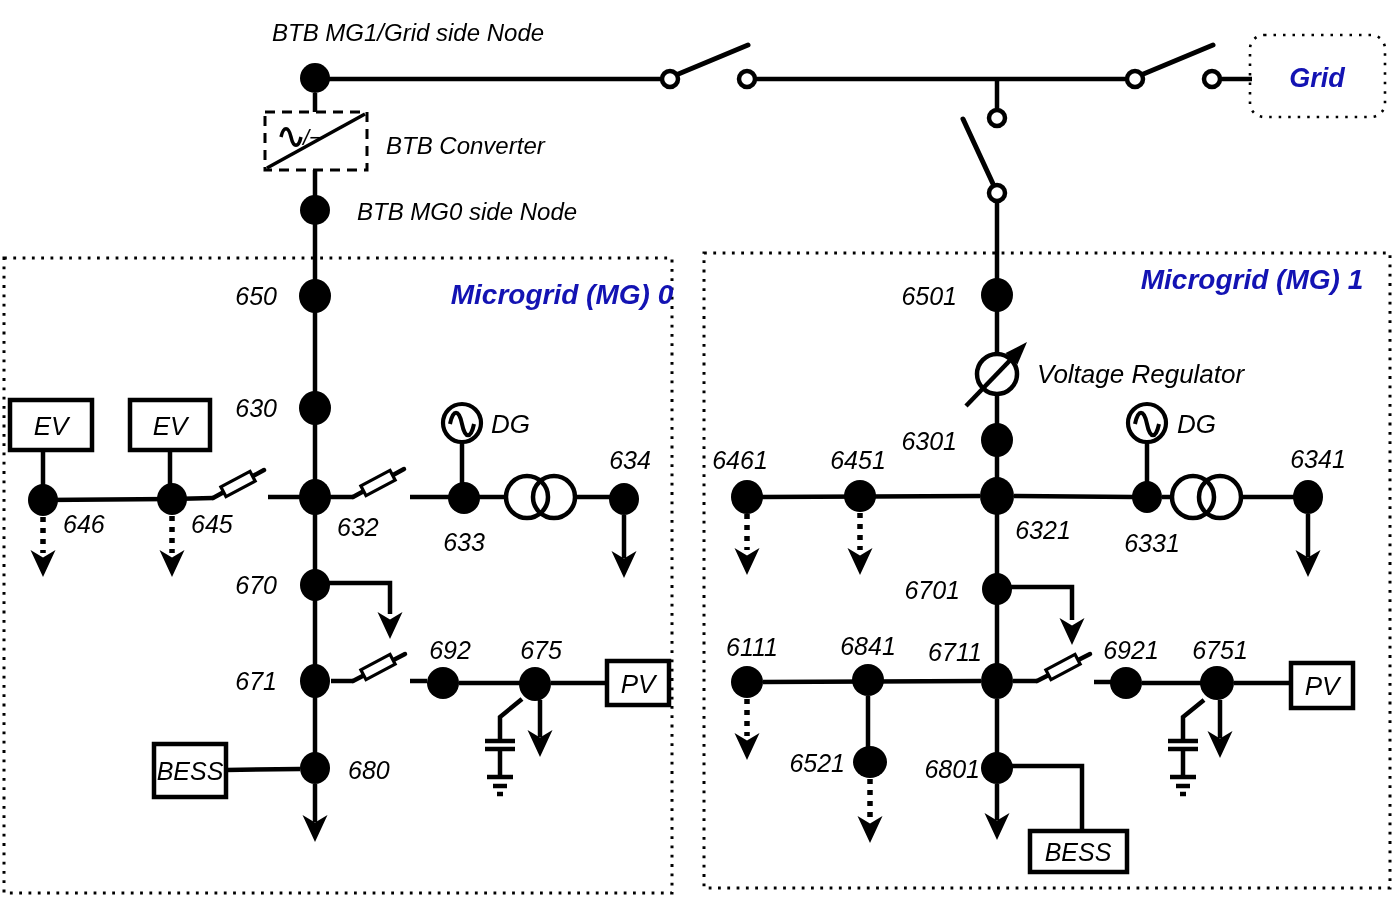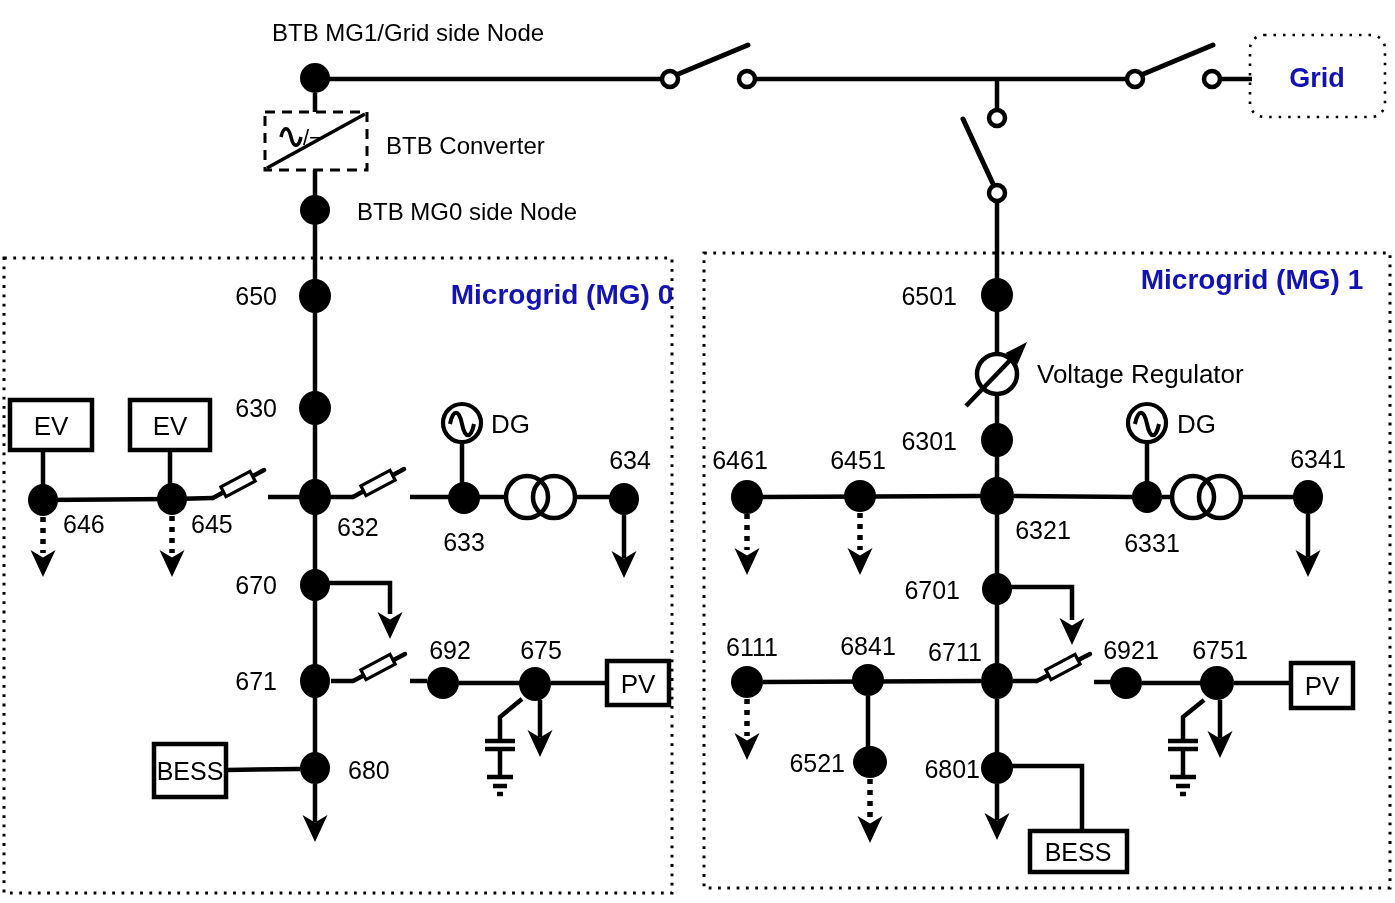--- a/index.html
+++ b/index.html
@@ -1,17 +1,17 @@
 <!DOCTYPE html>
 <html><head>
 <meta charset="utf-8">
 <style>
   html,body{margin:0;padding:0;background:#ffffff;}
   body{font-family:"Liberation Sans","DejaVu Sans",sans-serif;}
-  #stage{width:1395px;height:903px;position:relative;background:#ffffff;overflow:hidden;}
+  #stage{width:1395px;height:903px;position:relative;background:#ffffff;overflow:hidden;font-style:italic;}
   svg{display:block;}
   text{font-family:"Liberation Sans","DejaVu Sans",sans-serif;}
 </style>
 </head>
 <body>
 
 <div id="stage">
   <svg id="diagram" xmlns="http://www.w3.org/2000/svg" width="1395" height="903" viewBox="0 0 1395 903">
       <rect x="4" y="258" width="668" height="635" rx="0" fill="none" stroke="#000000" stroke-width="3" stroke-dasharray="2.8 6.5"></rect>
       <rect x="704" y="253" width="686" height="635" rx="0" fill="none" stroke="#000000" stroke-width="3" stroke-dasharray="2.8 6.5"></rect>

